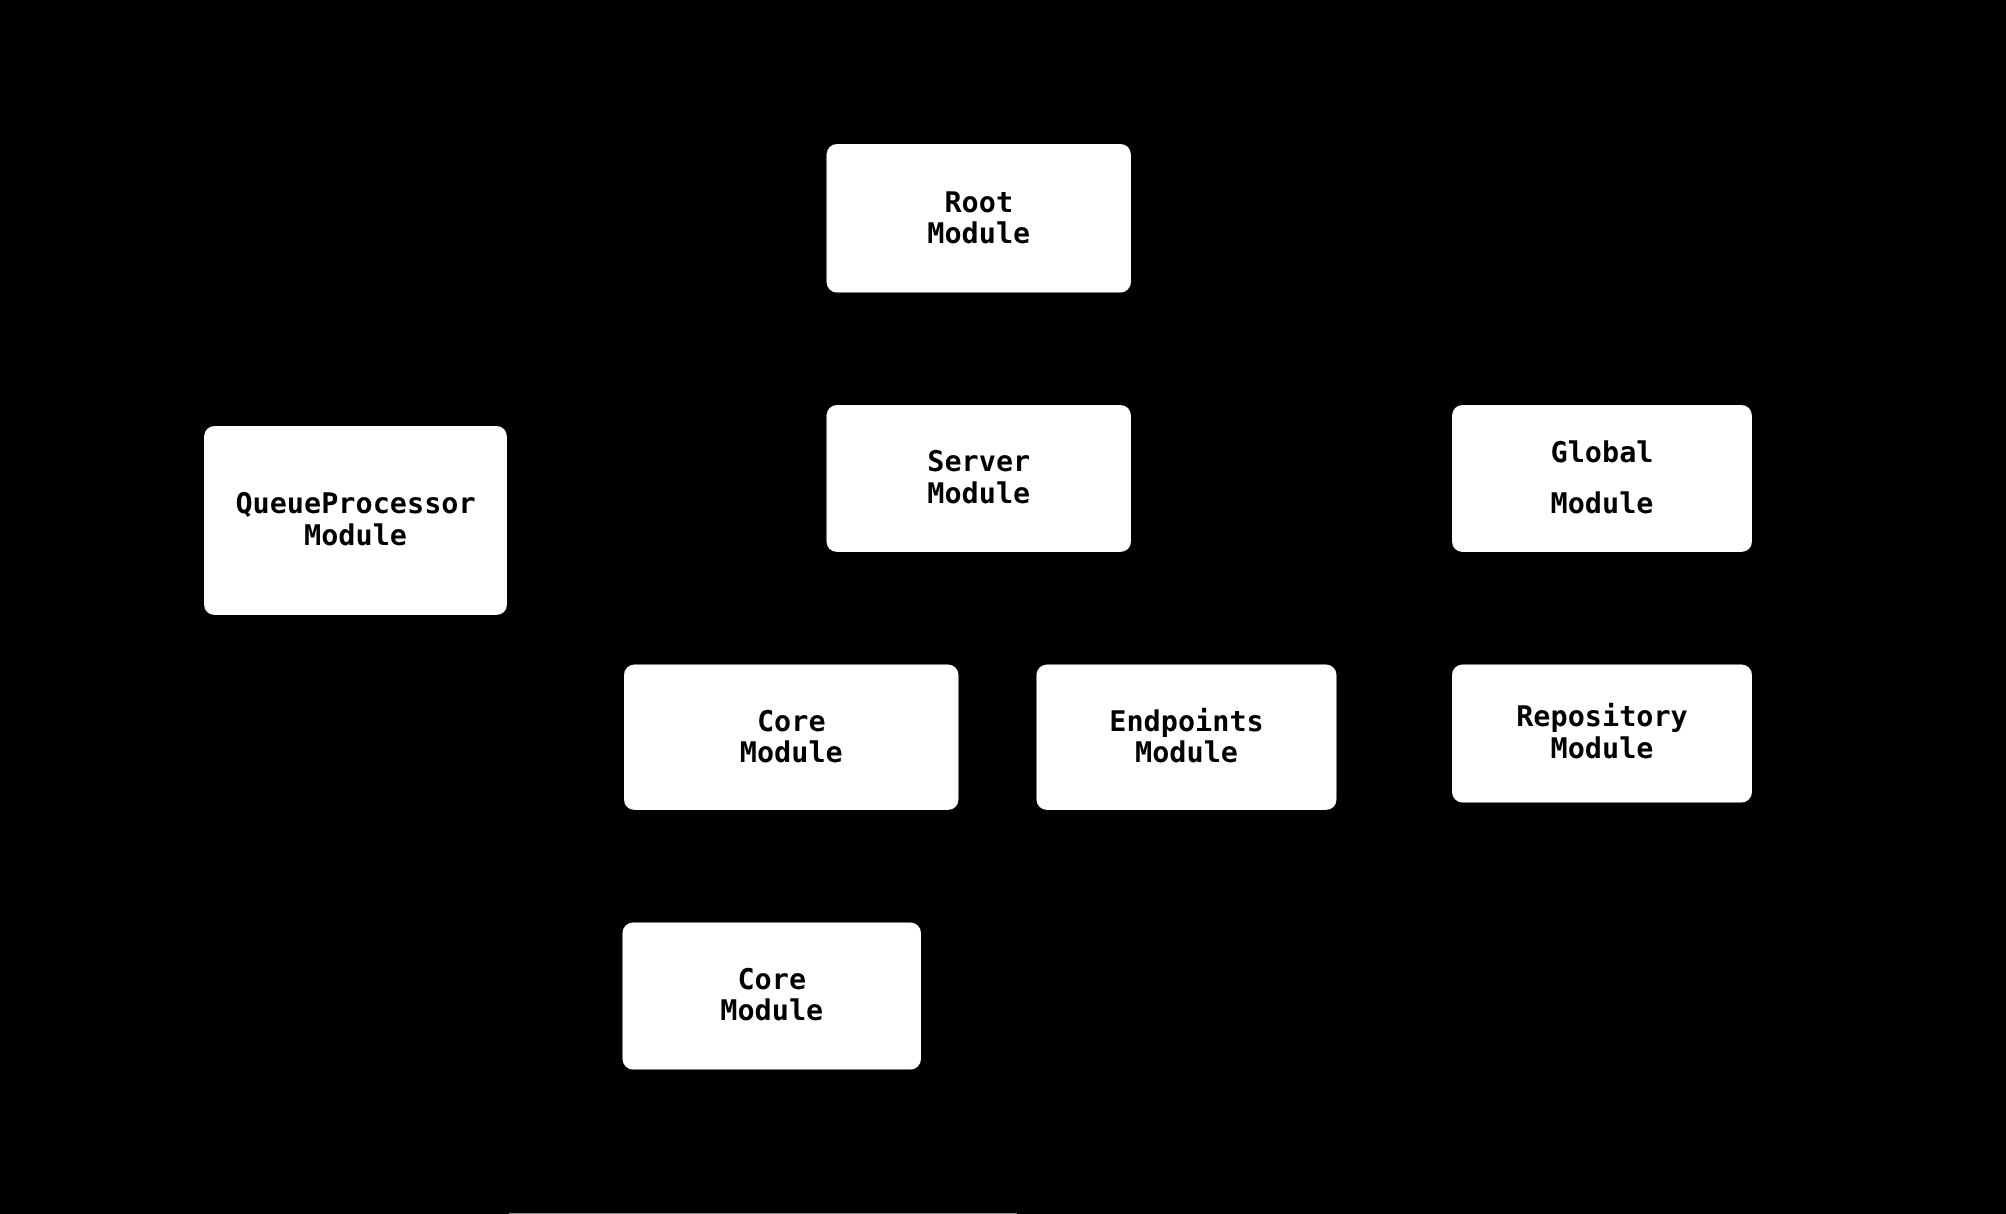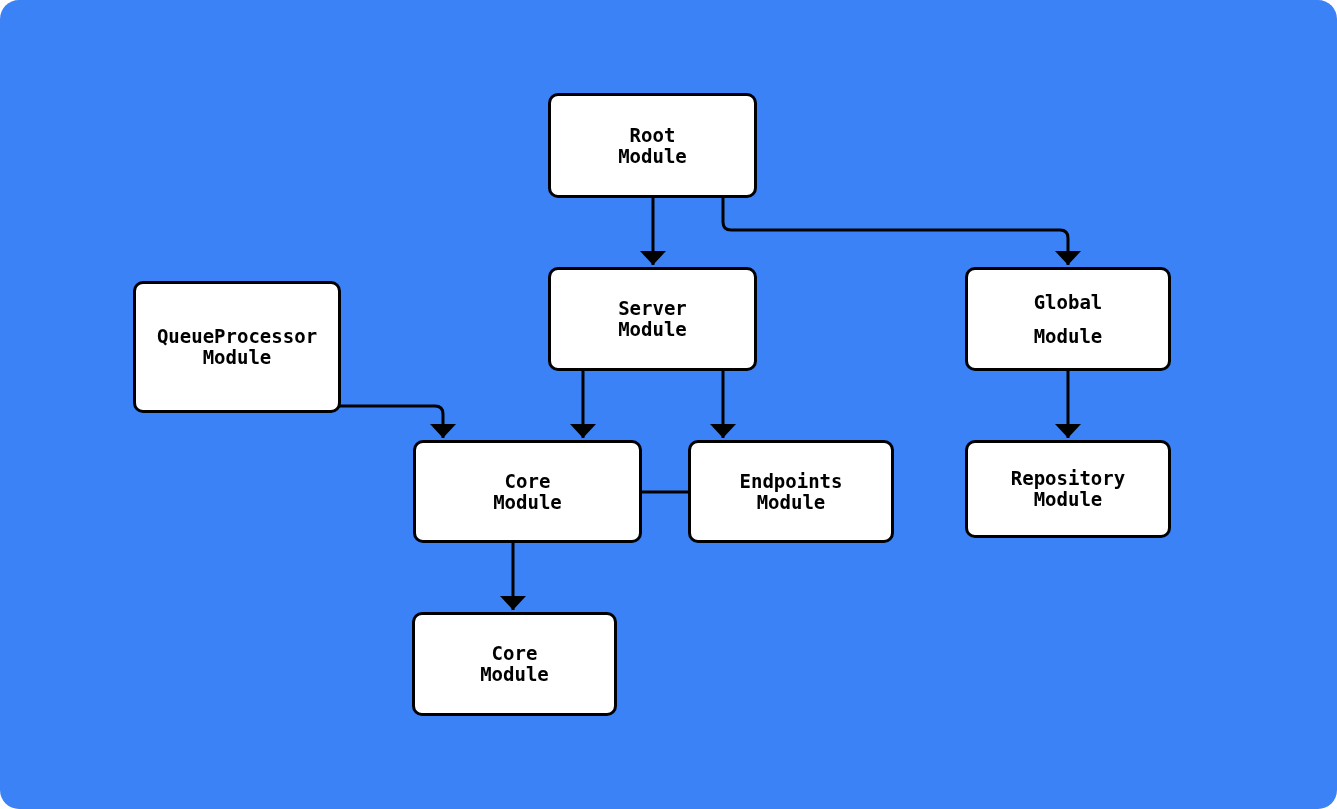--- a/index.html
+++ b/index.html
@@ -9,23 +9,22 @@
   }
   body {
     width: 1337px;
     height: 809px;
     font-family: "DejaVu Sans Mono", monospace;
   }
   .canvas {
     position: relative;
     width: 1337px;
     height: 809px;
-    background: #3b82f6;
+    background: #000000;
     overflow: hidden;
-    border-radius: 19px;
   }
   svg.edges-layer {
     position: absolute;
     left: 0;
     top: 0;
     width: 1337px;
     height: 809px;
   }
   .node {
     position: absolute;

